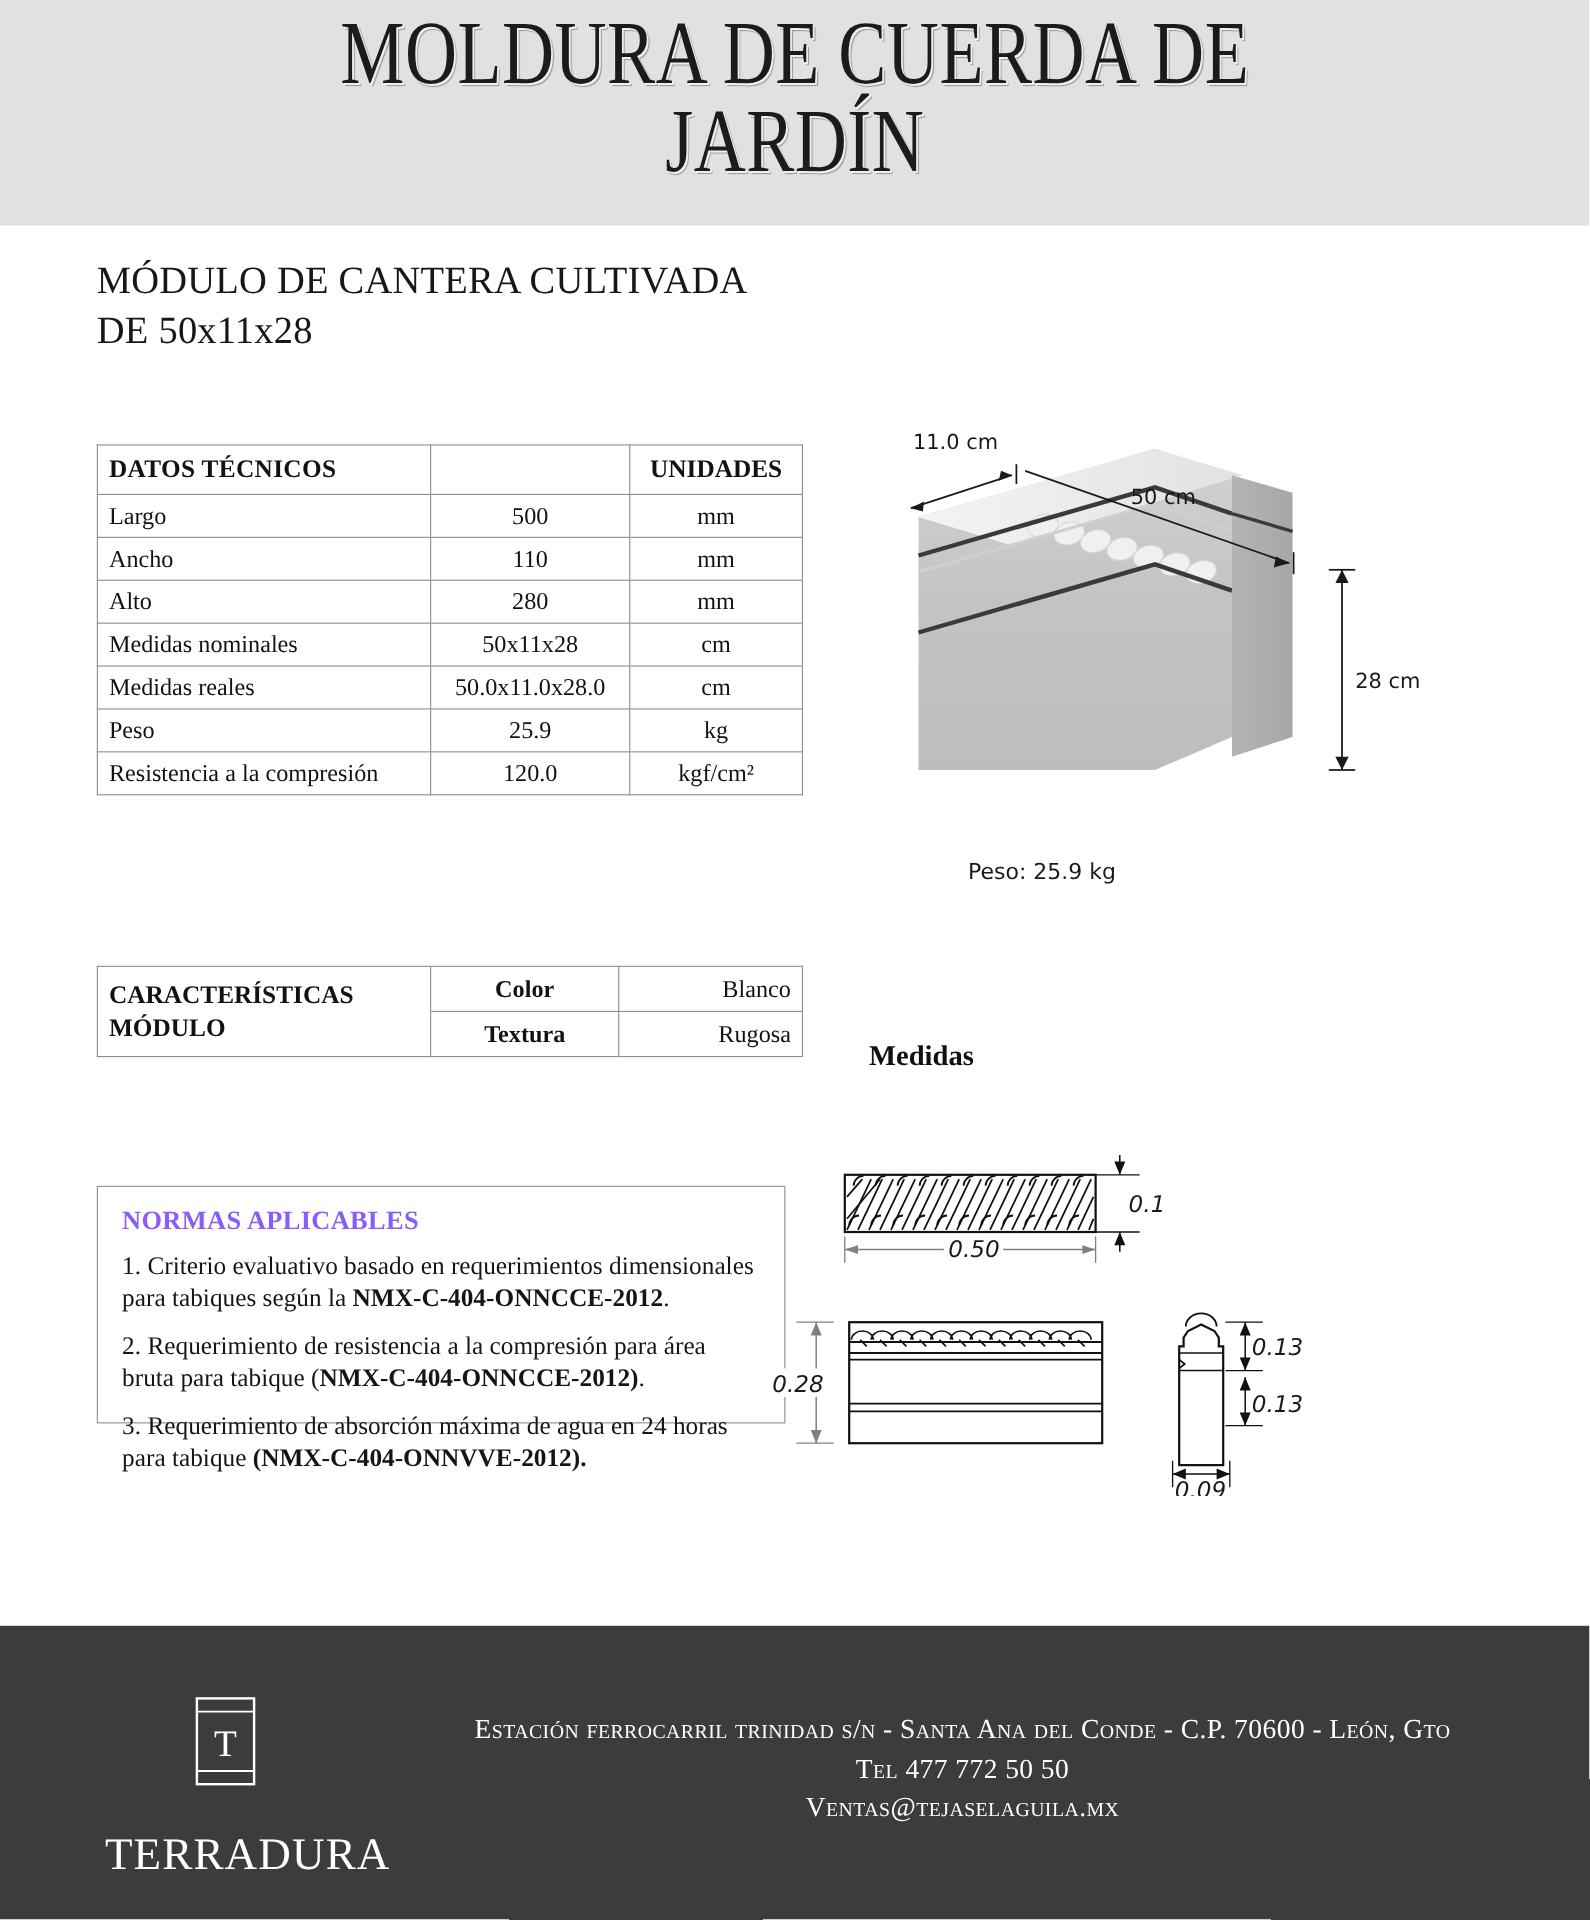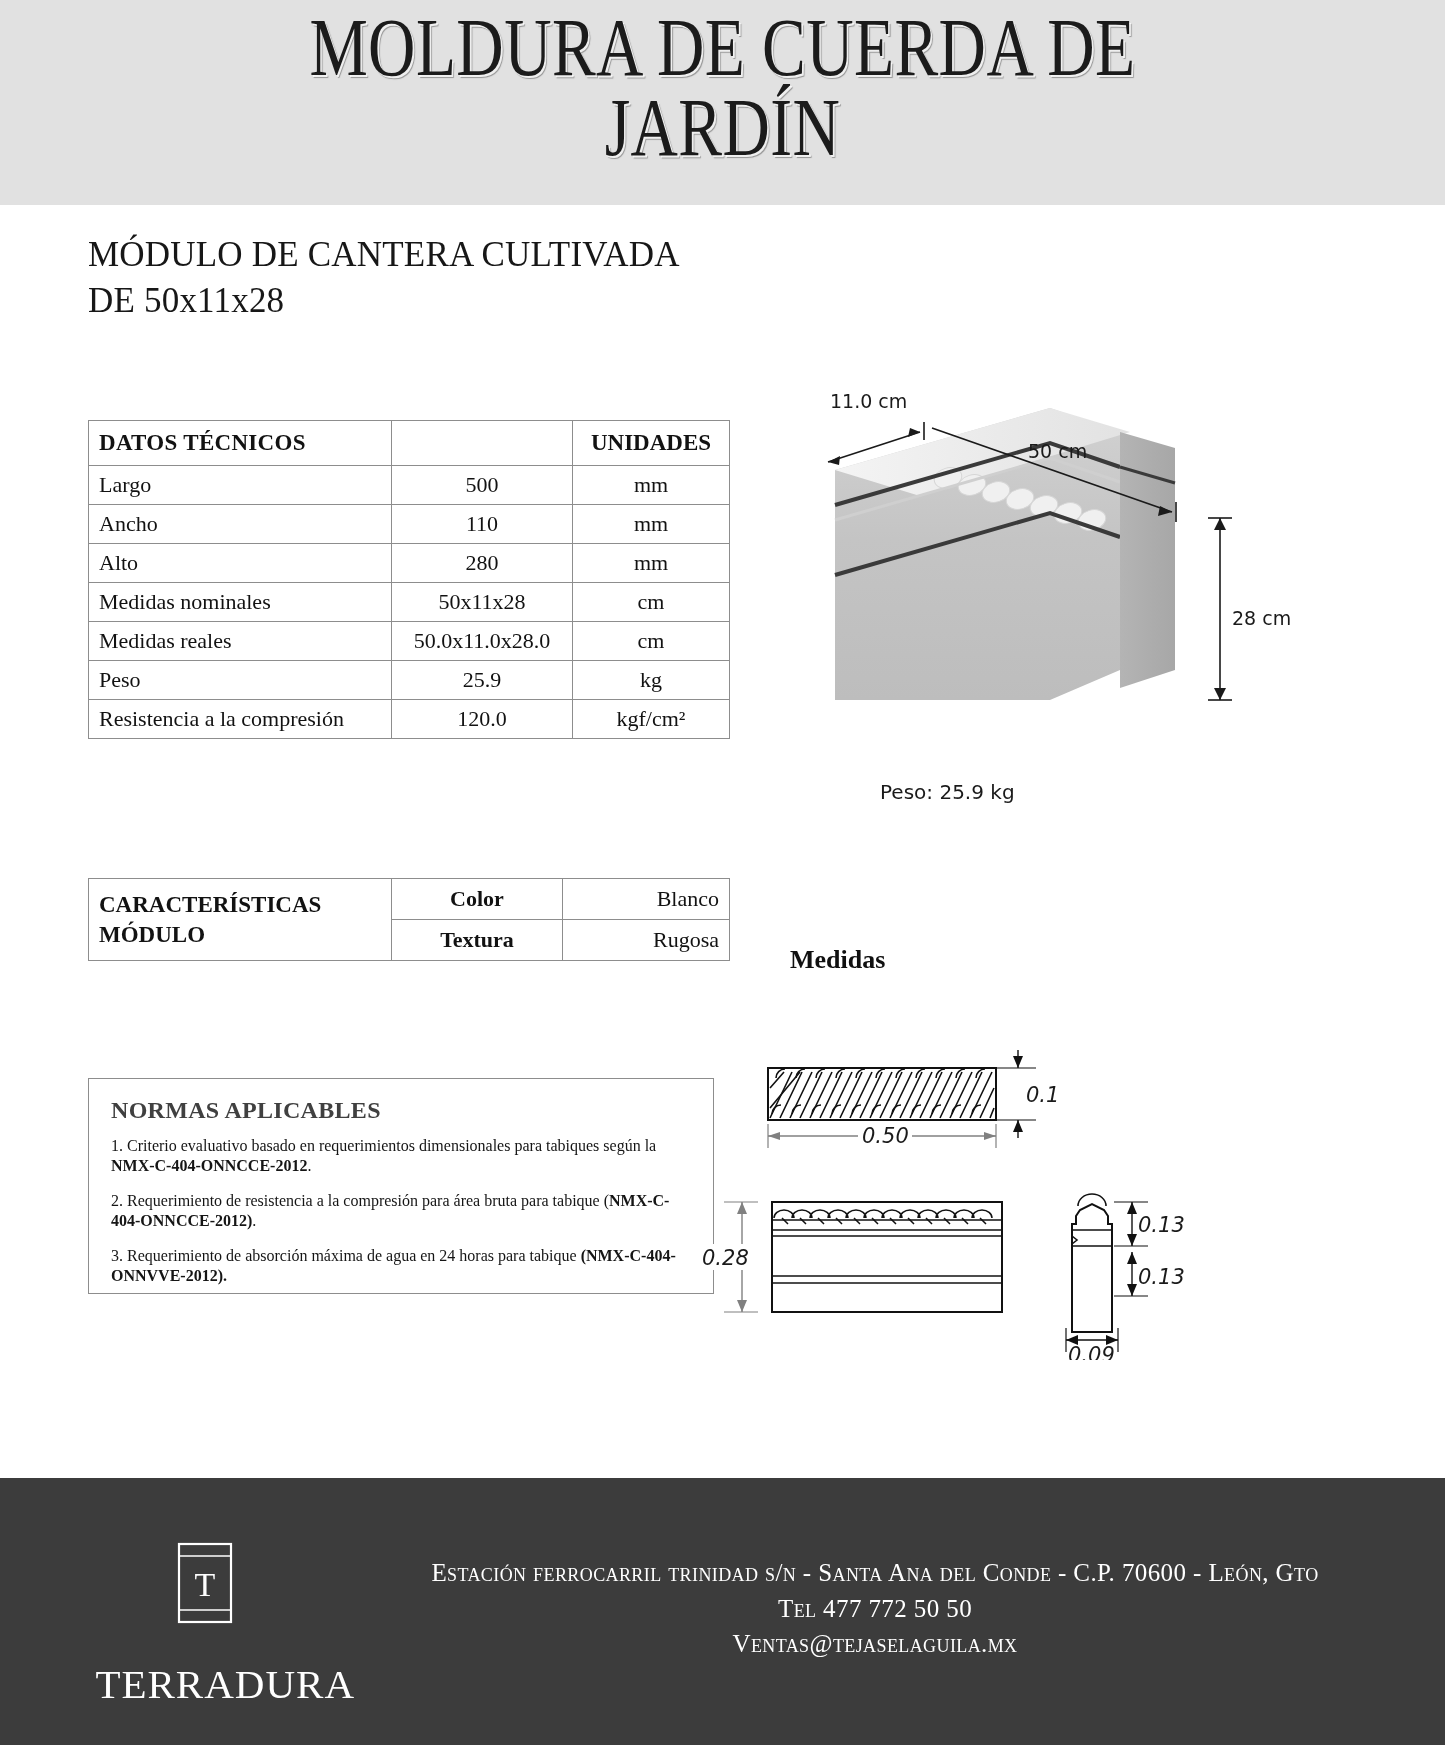--- a/index.html
+++ b/index.html
@@ -53,21 +53,21 @@
   }
 
   
   table {
     border-collapse: collapse;
   }
 
   .tech-table {
     position: absolute;
     left: 88px;
-    top: 420px;
+    top: 404px;
     width: 578px;
     table-layout: fixed;
   }
   .tech-table td {
     border: 1px solid #8d8d8d;
     height: 36px;
     font-size: 22px;
     color: #121212;
     padding: 1px 10px;
   }
@@ -124,24 +124,24 @@
     height: 182px;
     border: 1px solid #8d8d8d;
     padding: 18px 22px 14px 22px;
     box-sizing: content-box;
   }
   .normas-title {
     font-weight: bold;
     font-size: 24px;
     letter-spacing: 0.3px;
     margin-bottom: 12px;
-    color: #404040;
+    color: #8b5cf6;
   }
   .norma-item {
-    font-size: 16px;
+    font-size: 23px;
     line-height: 1.28;
     color: #151515;
     margin-bottom: 14px;
   }
   .norma-item:last-child { margin-bottom: 0; }
   .norma-item b { font-weight: bold; }
 
   
   .medidas-heading {
     position: absolute;

